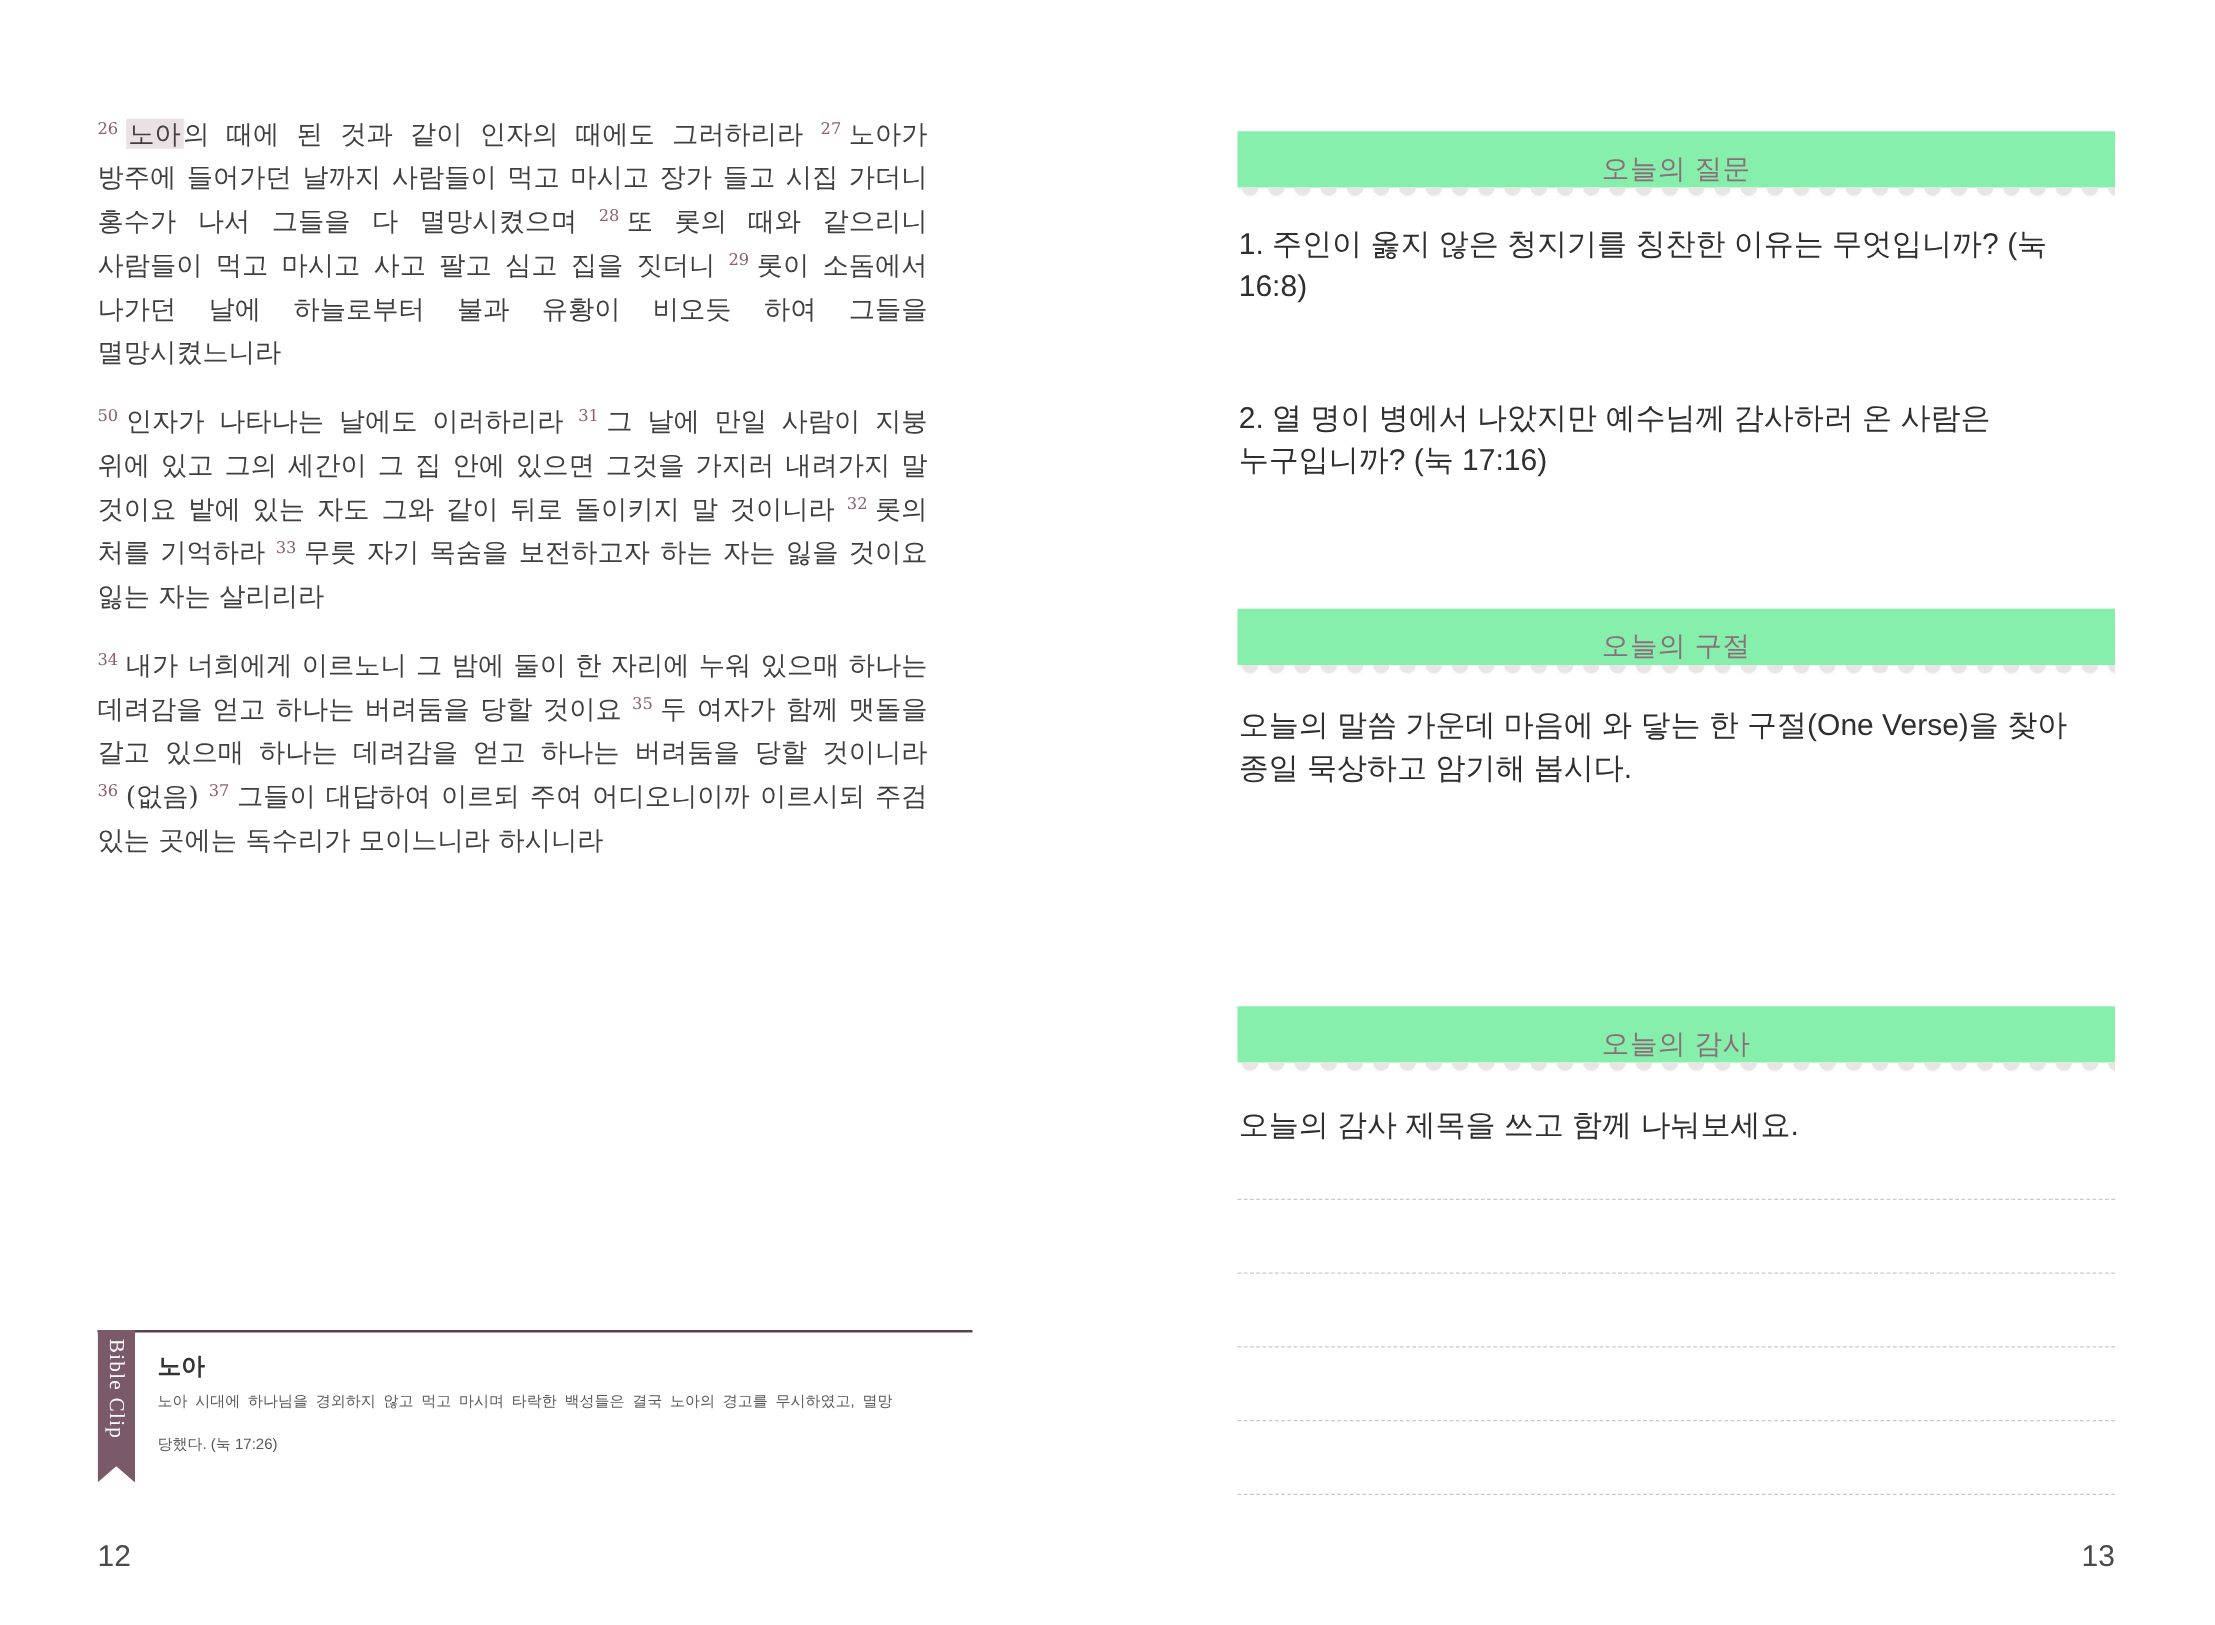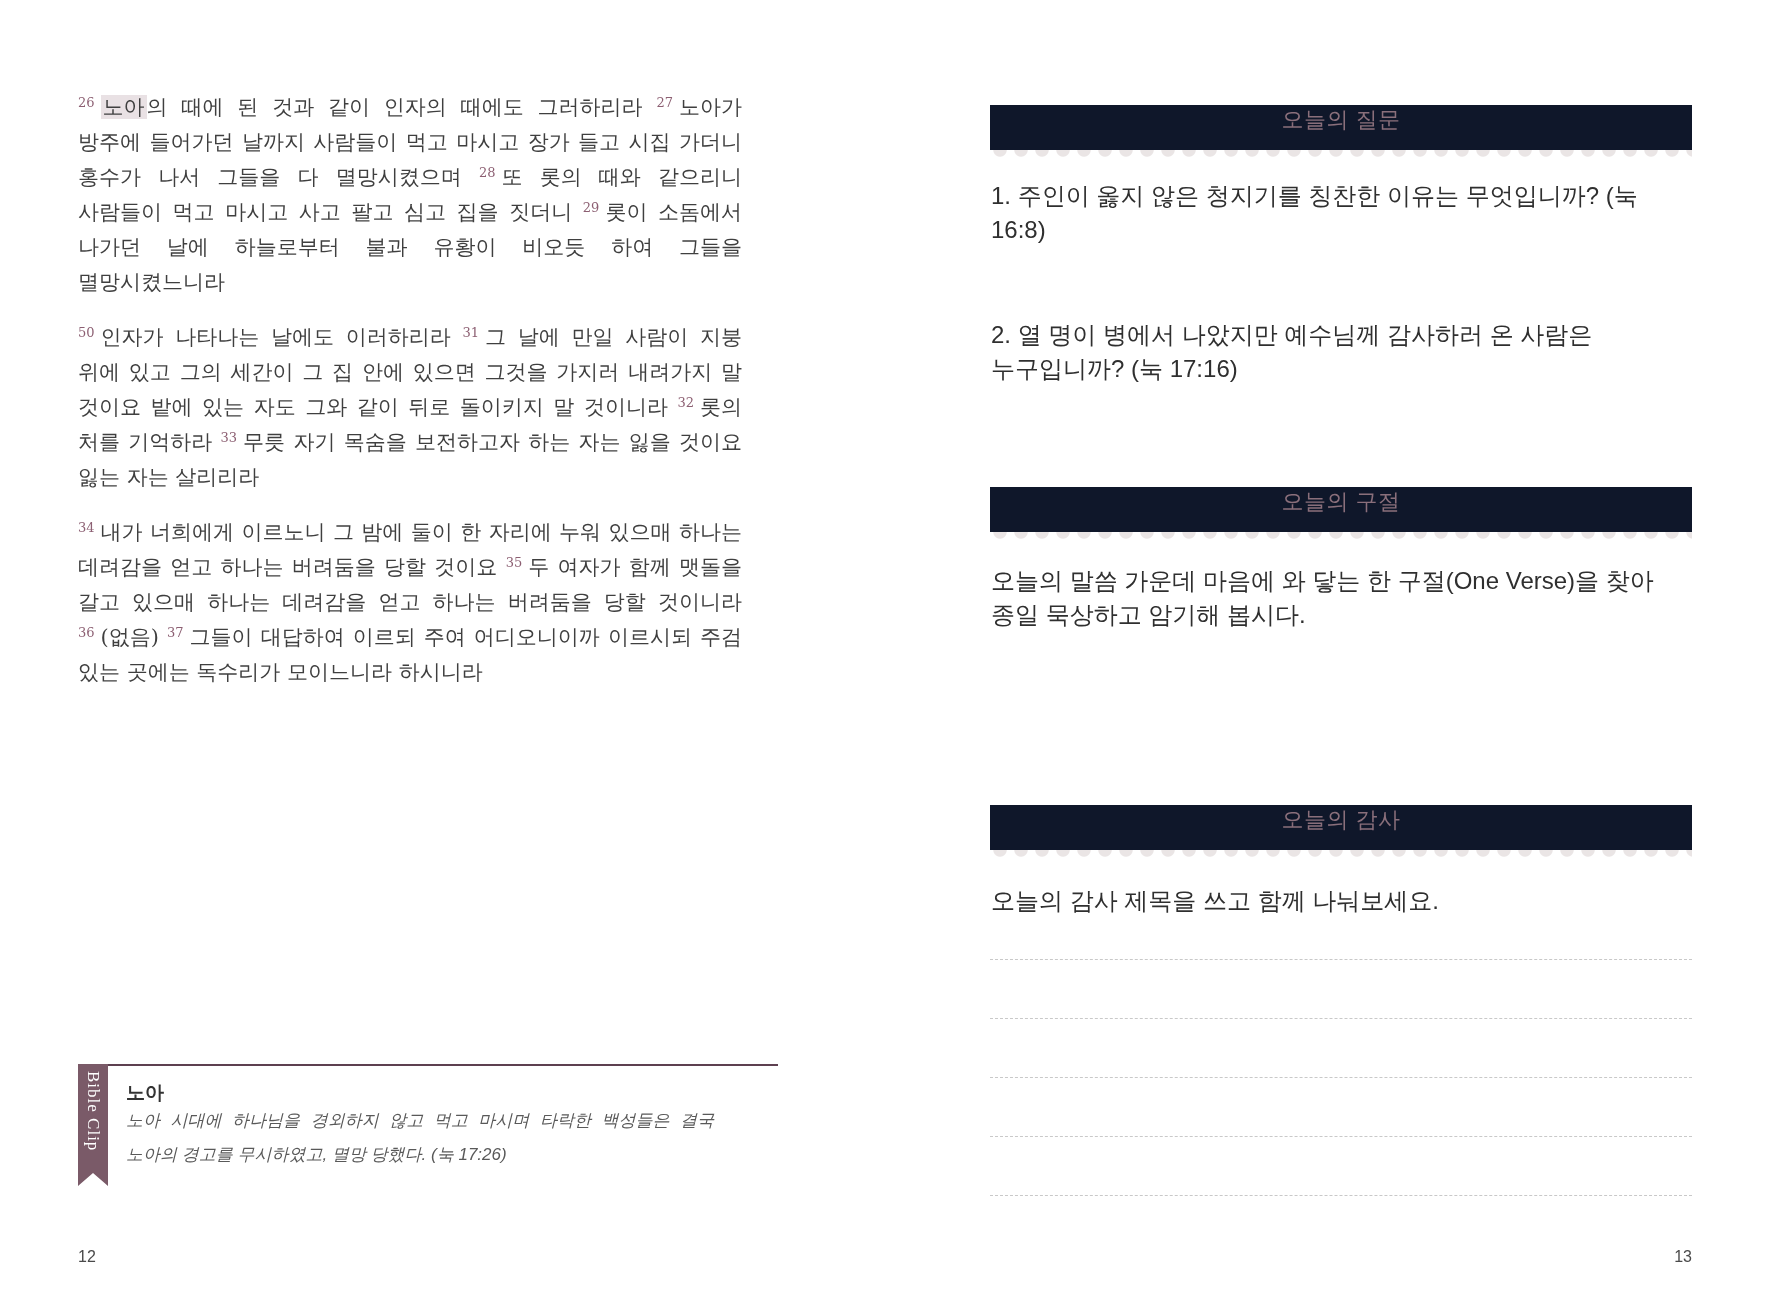--- a/index.html
+++ b/index.html
@@ -27,26 +27,26 @@
     background:#7a5a68;
     clip-path:polygon(0 0,100% 0,100% 100%,50% calc(100% - 13px),0 100%);
     display:flex; justify-content:center;
   }
   .clip-ribbon .rtxt {
     writing-mode:vertical-rl; text-orientation:sideways;
     color:#ffffff; font-family:"Liberation Serif","DejaVu Serif",serif;
     font-size:17px; letter-spacing:1px; margin-top:7px;
   }
   .clip-title { position:absolute; left:126px; top:1080px; font-size:19px; font-weight:bold; color:#333333; }
-  .clip-body  { position:absolute; left:126px; top:1104px; width:588px; font-size:17px; line-height:34px; color:#595959; text-align:justify; word-break:keep-all;font-style:italic; }
+  .clip-body  { position:absolute; left:126px; top:1104px; width:588px; font-size:12px; line-height:34px; color:#595959; text-align:justify; word-break:keep-all; }
 
   
   .band {
     position:absolute; left:990px; width:702px; height:45px;
-    background:#0f172a; display:flex; align-items:flex-start; justify-content:center;
+    background:#86efac; display:flex; align-items:flex-end; justify-content:center;
   }
   .band::after {
     content:""; position:absolute; left:0; right:0; top:100%; height:7px;
     background-image:radial-gradient(circle at 10px 0, #eae5e5 6.2px, rgba(234,229,229,0) 7.2px);
     background-size:21px 7px; background-repeat:repeat-x;
   }
   .band .bt { font-size:22px; color:#8a6f7b; font-weight:500; letter-spacing:0.5px; }
   #band-questions { top:105px; }
   #band-verse     { top:487px; }
   #band-thanks    { top:805px; }
@@ -55,21 +55,21 @@
   #question-1 { top:179px; }
   #question-2 { top:318px; }
   #verse-inst { top:564px; }
   #thanks-inst{ top:884px; }
 
   
   .wlines { position:absolute; left:990px; top:901px; width:702px; }
   .wline  { height:59px; border-bottom:1px dashed #c9c9c9; }
 
   
-  .pagenum { position:absolute; top:1232px; font-size:16px; color:#4a4a4a;margin-top:16px; }
+  .pagenum { position:absolute; top:1232px; font-size:24px; color:#4a4a4a; }
   #pn-left  { left:78px; }
   #pn-right { right:80px; text-align:left; }
 </style>
 </head>
 <body>
 
 <div class="scripture">
   <p><sup class="vn">26</sup><span class="hl">노아</span><span>의 때에 된 것과 같이 인자의 때에도 그러하리라</span> <sup class="vn">27</sup><span>노아가 방주에 들어가던 날까지 사람들이 먹고 마시고 장가 들고 시집 가더니 홍수가 나서 그들을 다 멸망시켰으며</span> <sup class="vn">28</sup><span>또 롯의 때와 같으리니 사람들이 먹고 마시고 사고 팔고 심고 집을 짓더니</span> <sup class="vn">29</sup><span>롯이 소돔에서 나가던 날에 하늘로부터 불과 유황이 비오듯 하여 그들을 멸망시켰느니라</span></p>
 
   <p><sup class="vn">50</sup><span>인자가 나타나는 날에도 이러하리라</span> <sup class="vn">31</sup><span>그 날에 만일 사람이 지붕 위에 있고 그의 세간이 그 집 안에 있으면 그것을 가지러 내려가지 말 것이요 밭에 있는 자도 그와 같이 뒤로 돌이키지 말 것이니라</span> <sup class="vn">32</sup><span>롯의 처를 기억하라</span> <sup class="vn">33</sup><span>무릇 자기 목숨을 보전하고자 하는 자는 잃을 것이요 잃는 자는 살리리라</span></p>

